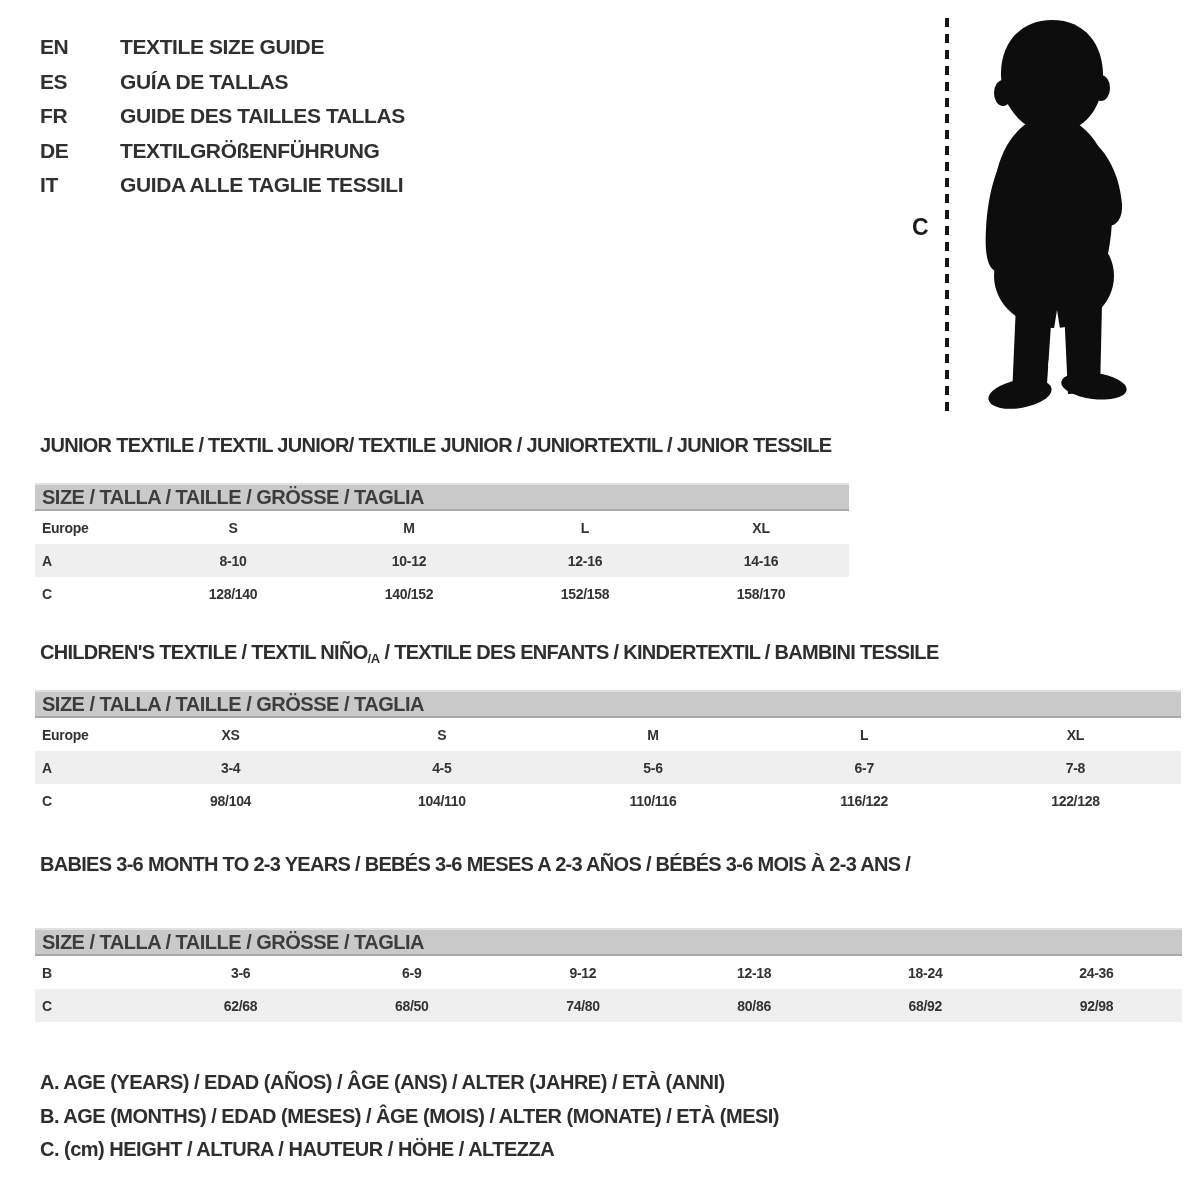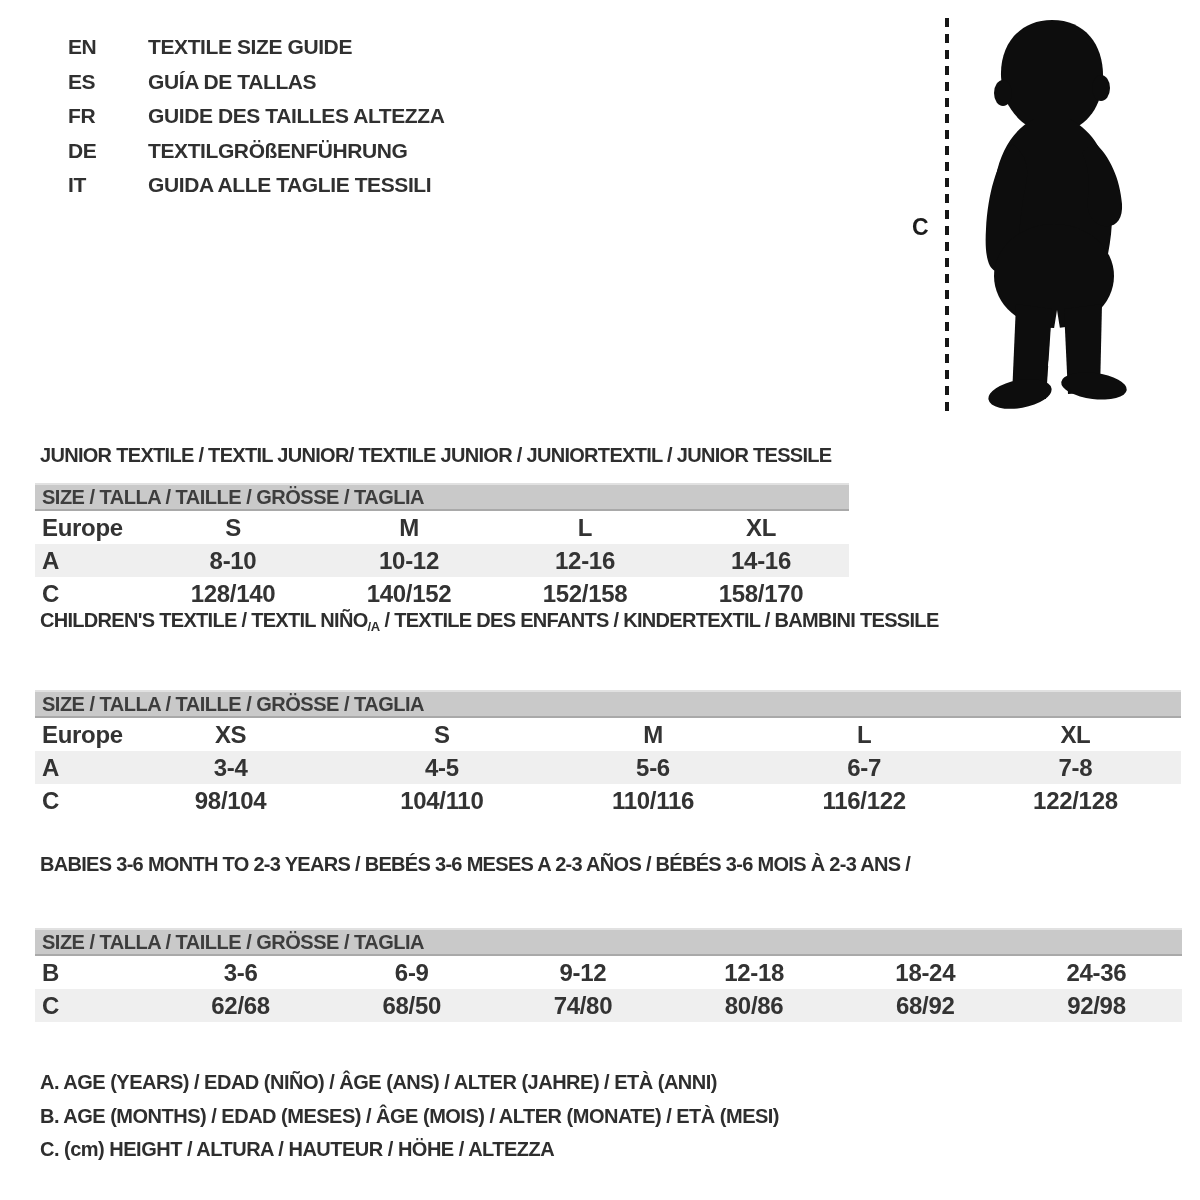--- a/index.html
+++ b/index.html
@@ -10,51 +10,51 @@
     font-weight:bold;
     color:#3a3a3a;
     position:relative;
     overflow:hidden;
   }
   .page { position:absolute; left:0; top:0; width:1200px; height:1200px; background:#ffffff; }
 
   
   .lang-header { position:absolute; left:40px; top:30px; }
   .lang-row { display:flex; height:34.5px; align-items:center; font-size:21px; letter-spacing:-0.4px; color:#303030; }
-  .lang-code { width:80px;margin-left:28px; }
+  .lang-code { width:80px; }
 
   
   .measure-figure { position:absolute; left:900px; top:14px; width:290px; height:406px; }
   .measure-line { position:absolute; left:44px; top:2px; }
   .measure-label { position:absolute; left:12px; top:200px; font-size:23px; color:#1c1c1c; }
   .silhouette { position:absolute; left:64px; top:0; }
 
   
   .section-title { position:absolute; left:40px; font-size:20px; letter-spacing:-0.7px; color:#2e2e2e; white-space:nowrap; }
-  #junior-title { top:434px;margin-top:10px; }
-  #children-title { top:609px;text-align:right; }
+  #junior-title { top:434px; }
+  #children-title { top:641px;text-align:right; }
   #babies-title { top:849px; line-height:31px;text-align:right; }
   .title-sub { font-size:13px; vertical-align:-4px; letter-spacing:-0.5px; }
 
   
   .size-table { position:absolute; left:35px; }
   #junior-table   { top:483px; width:814px; }
   #children-table { top:690px; width:1146px; }
   #babies-table   { top:928px; width:1147px; }
 
   .size-bar {
     height:28px; background:#c9c9c9;
     border-top:2px solid #e1e1e1;
     border-bottom:2px solid #a9a9a9;
     box-sizing:border-box;
     display:flex; align-items:center;
     padding-left:7px;
     font-size:20px; letter-spacing:-0.5px; color:#3d3d3d;
   }
-  .trow { display:flex; height:33px; align-items:center; font-size:24px; letter-spacing:-0.3px; color:#333333; }
+  .trow { display:flex; height:33px; align-items:center; font-size:14px; letter-spacing:-0.3px; color:#333333; }
   .trow.shaded { background:#efefef; }
   .rlabel { padding-left:7px; box-sizing:border-box; }
   #junior-table   .rlabel { width:110px; }
   #children-table .rlabel { width:90px;  }
   #babies-table   .rlabel { width:120px; }
   .cell { flex:1; text-align:center; }
 
   
   .footnotes { position:absolute; left:40px; top:1066px; font-size:20px; letter-spacing:-0.5px; line-height:33.5px; color:#2e2e2e; white-space:nowrap; }
 </style>
@@ -67,21 +67,21 @@
     <div class="lang-row">
       <span class="lang-code">EN</span>
       <span class="lang-title">TEXTILE SIZE GUIDE</span>
     </div>
     <div class="lang-row">
       <span class="lang-code">ES</span>
       <span class="lang-title">GUÍA DE TALLAS</span>
     </div>
     <div class="lang-row">
       <span class="lang-code">FR</span>
-      <span class="lang-title">GUIDE DES TAILLES ALTEZZA</span>
+      <span class="lang-title">GUIDE DES TAILLES TALLAS</span>
     </div>
     <div class="lang-row">
       <span class="lang-code">DE</span>
       <span class="lang-title">TEXTILGRÖßENFÜHRUNG</span>
     </div>
     <div class="lang-row">
       <span class="lang-code">IT</span>
       <span class="lang-title">GUIDA ALLE TAGLIE TESSILI</span>
     </div>
   </div>
@@ -191,18 +191,18 @@
       <span class="cell">62/68</span>
       <span class="cell">68/50</span>
       <span class="cell">74/80</span>
       <span class="cell">80/86</span>
       <span class="cell">68/92</span>
       <span class="cell">92/98</span>
     </div>
   </div>
 
   <div class="footnotes">
-    <div>A. AGE (YEARS) / EDAD (NIÑO) / ÂGE (ANS) / ALTER (JAHRE) / ETÀ (ANNI)</div>
+    <div>A. AGE (YEARS) / EDAD (AÑOS) / ÂGE (ANS) / ALTER (JAHRE) / ETÀ (ANNI)</div>
     <div>B. AGE (MONTHS) / EDAD (MESES) / ÂGE (MOIS) / ALTER (MONATE) / ETÀ (MESI)</div>
     <div>C. (cm) HEIGHT / ALTURA / HAUTEUR / HÖHE / ALTEZZA</div>
   </div>
 
 </div>
 
 </body></html>

